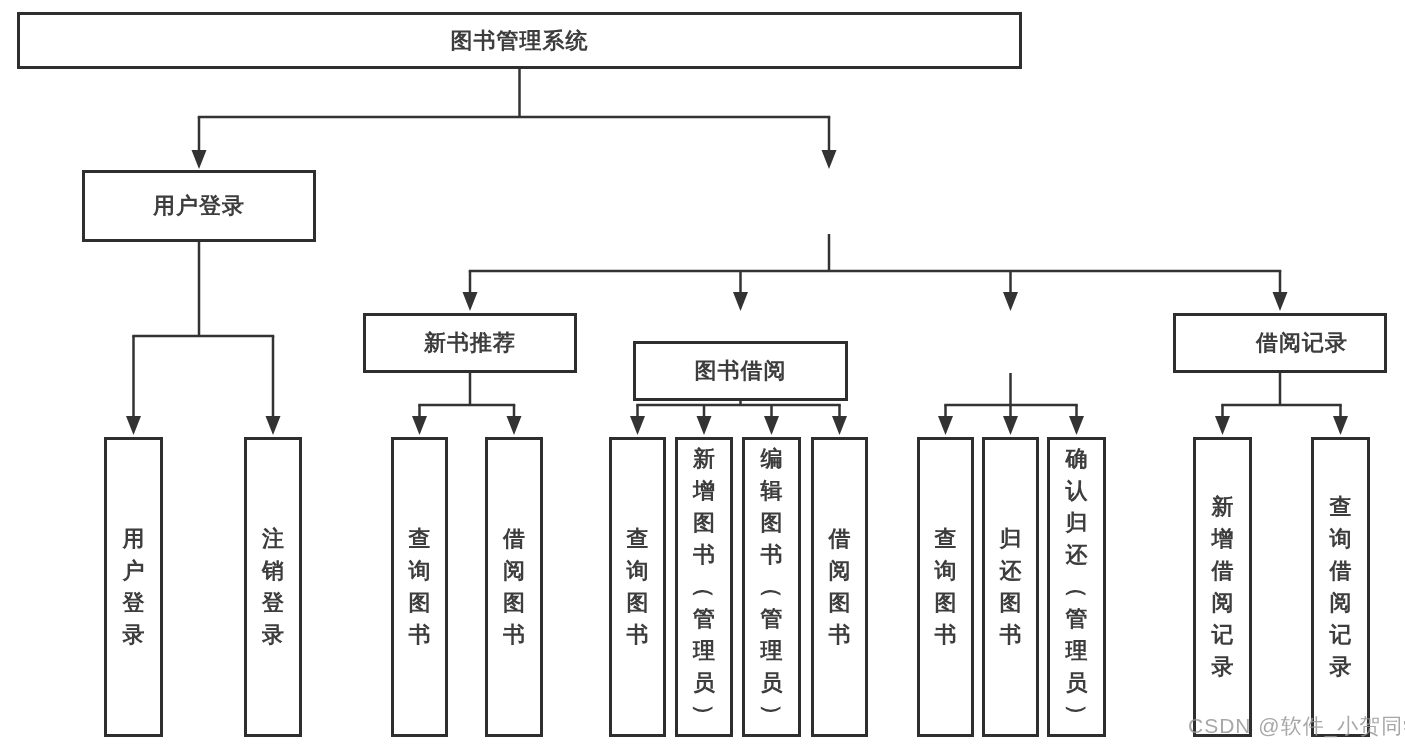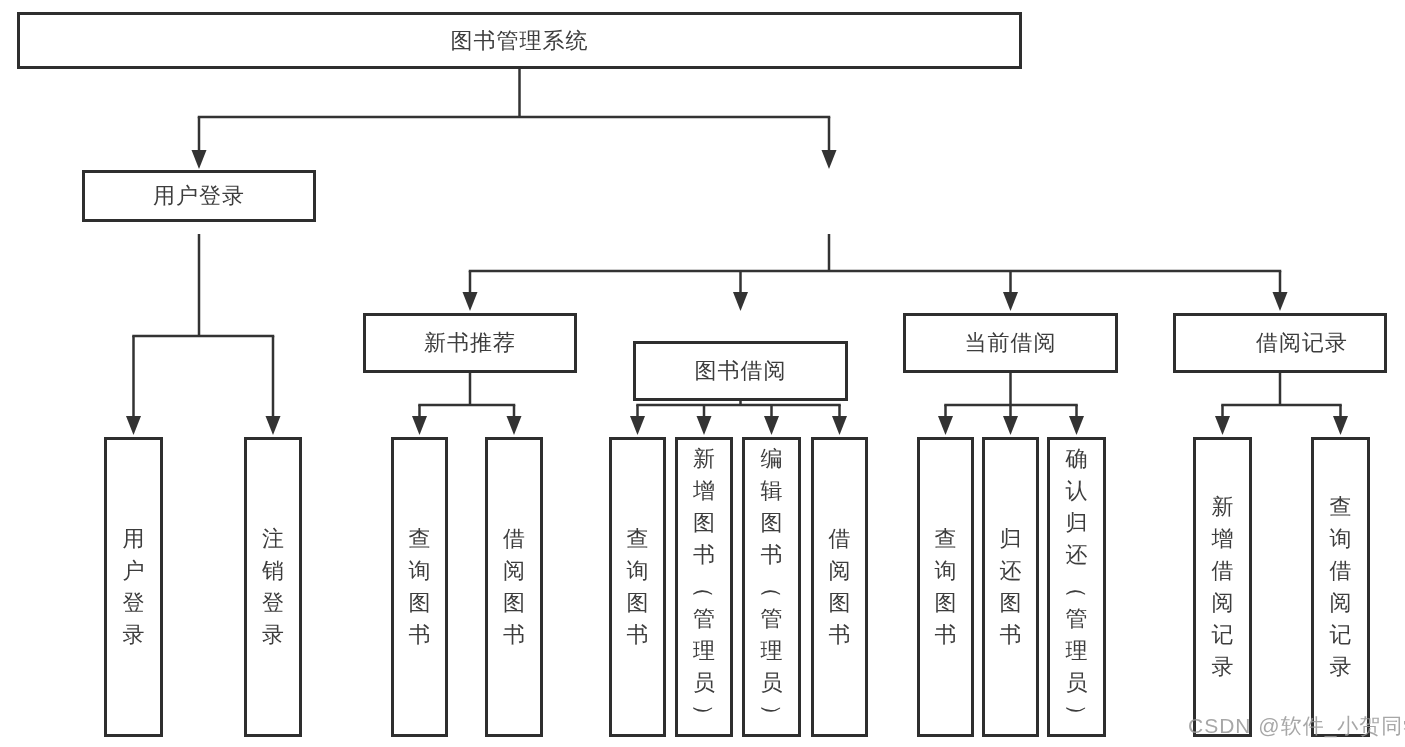--- a/index.html
+++ b/index.html
@@ -5,25 +5,25 @@
   html,body{margin:0;padding:0;background:#fff;}
   .stage{
     position:relative;width:1405px;height:747px;background:#fff;overflow:hidden;
     font-family:"Liberation Sans","DejaVu Sans",sans-serif;color:#3d3d3d;
   }
   .wires{position:absolute;left:0;top:0;pointer-events:none;}
   .wires path{stroke:#333;stroke-width:2.5;fill:none;}
   .wires polygon{fill:#333;stroke:none;}
   .node{
     position:absolute;box-sizing:border-box;border:3px solid #2e2e2e;background:#fff;
-    display:flex;align-items:center;justify-content:center;
+    display:flex;align-items:center;justify-content:center;font-weight:bold;
   }
   .hlabel{font-size:22px;letter-spacing:1px;white-space:nowrap;}
   .root{left:17px;top:12px;width:1005px;height:57px;}
-  .lvl2{top:170px;width:234px;height:52px;}
+  .lvl2{top:170px;width:234px;height:72px;}
   .lvl3{top:313px;height:60px;}
   .leaf{top:437px;height:300px;}
   .vlabel{
     display:flex;flex-direction:column;align-items:center;justify-content:center;
     width:100%;height:100%;font-size:22px;line-height:22px;gap:10px;
   }
   .vlabel span{display:block;}
   .vlabel span.rot{transform:rotate(90deg);}
   .watermark{
     position:absolute;left:1188px;top:712px;font-size:21px;letter-spacing:1px;
@@ -104,23 +104,20 @@
   <div class="node lvl2" style="left:82px;">
     <span class="hlabel">用户登录</span>
   </div>
 
   <div class="node lvl3" style="left:363px;width:214px;justify-content:center;">
     <span class="hlabel">新书推荐</span>
   </div>
   <div class="node lvl3" style="left:633px;width:215px;margin-top:28px;">
     <span class="hlabel">图书借阅</span>
   </div>
-  <div class="node lvl3" style="left:903px;width:215px;">
-    <span class="hlabel">当前借阅</span>
-  </div>
   <div class="node lvl3" style="left:1173px;width:214px;padding-left:44px;">
     <span class="hlabel">借阅记录</span>
   </div>
 
   <div class="node leaf" style="left:104px;width:59px;">
     <div class="vlabel">
         <span>用</span>
         <span>户</span>
         <span>登</span>
         <span>录</span>

